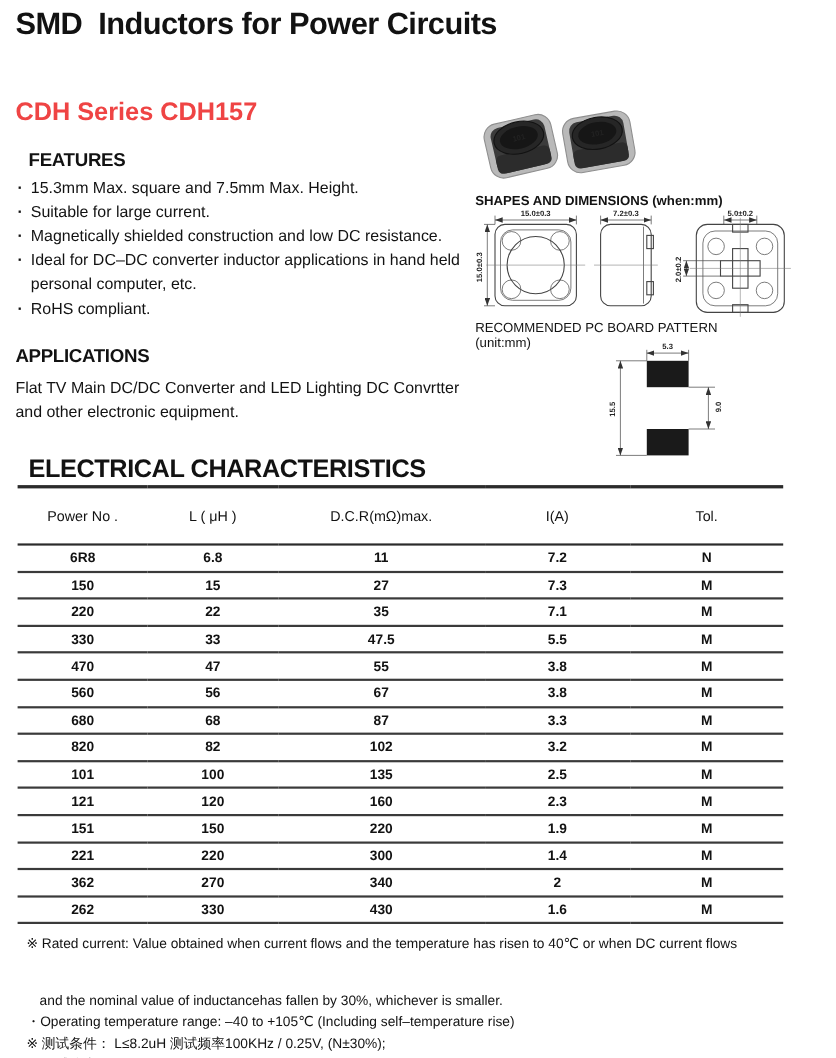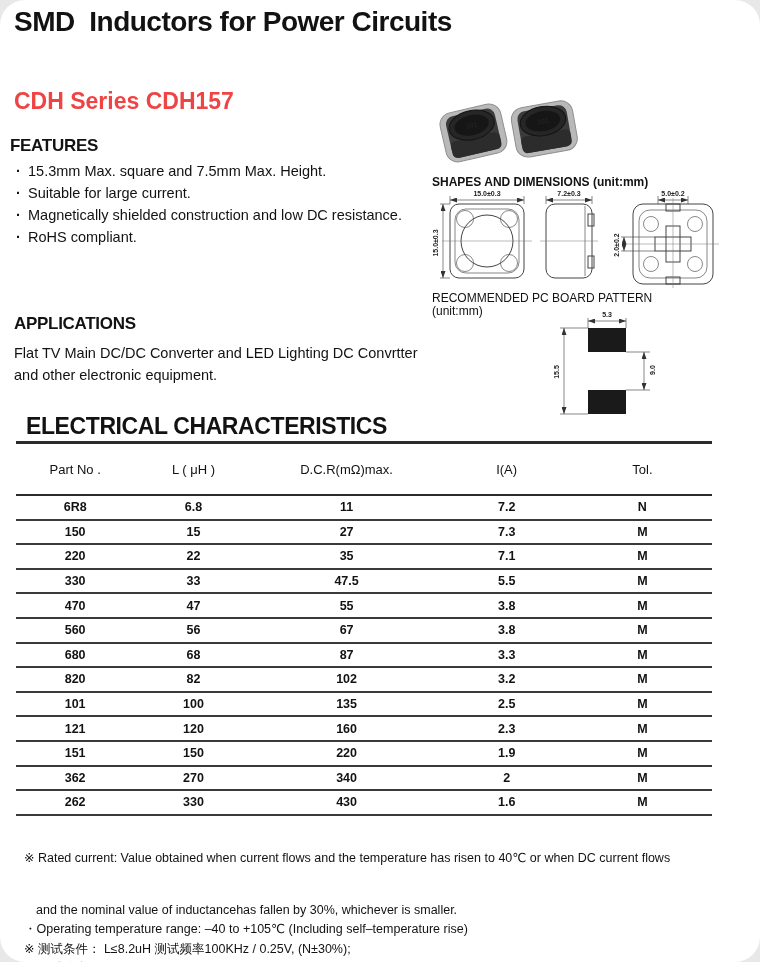--- a/index.html
+++ b/index.html
@@ -1,23 +1,23 @@
 <!DOCTYPE html>
 <html><head>
 <meta charset="utf-8">
 <style>
   html,body { margin:0; padding:0; background:#e8e8e8; }
   .page { position:relative; width:760px; height:962px; background:#ffffff;
-          font-family:"Liberation Sans","DejaVu Sans",sans-serif; color:#121212; overflow:hidden;border-radius:25px; }
+          font-family:"Liberation Sans","DejaVu Sans",sans-serif; color:#121212; overflow:hidden; }
 
   .title   { position:absolute; left:14px; top:6px;  font-size:28px; font-weight:bold;
              letter-spacing:-0.5px; white-space:pre; }
   .series  { position:absolute; left:14px; top:88px; font-size:23px; font-weight:bold; color:#ef4444; }
 
-  .features-h { position:absolute; left:10px; top:136px; font-size:17px; font-weight:bold; letter-spacing:-0.3px; }
+  .features-h { position:absolute; left:26px; top:136px; font-size:17px; font-weight:bold; letter-spacing:-0.3px; }
   .features-list { position:absolute; left:14px; top:160px; width:414px; font-size:14.5px; line-height:22px; }
   .feat { position:relative; padding-left:14px; }
   .feat::before { content:"·"; position:absolute; left:2px; font-weight:bold; }
 
   .apps-h    { position:absolute; left:14px; top:314px; font-size:17px; font-weight:bold; letter-spacing:-0.3px; }
   .apps-text { position:absolute; left:14px; top:342px; width:424px; font-size:14.5px; line-height:22px; }
 
   .photo     { position:absolute; left:438px; top:92px; }
   .shapes-h  { position:absolute; left:432px; top:175px; font-size:12px; font-weight:bold; }
   .drawings  { position:absolute; left:428px; top:188px; }
@@ -49,20 +49,21 @@
 <div class="page">
 
   <div class="title">SMD  Inductors for Power Circuits</div>
   <div class="series">CDH Series CDH157</div>
 
   <div class="features-h">FEATURES</div>
   <div class="features-list">
     <div class="feat">15.3mm Max. square and 7.5mm Max. Height.</div>
     <div class="feat">Suitable for large current.</div>
     <div class="feat">Magnetically shielded construction and low DC resistance.</div>
+    <div class="feat">Ideal for DC–DC converter inductor applications in hand held personal computer, etc.</div>
     <div class="feat">RoHS compliant.</div>
   </div>
 
   <div class="apps-h">APPLICATIONS</div>
   <div class="apps-text">Flat TV Main DC/DC Converter and LED Lighting DC Convrtter and other electronic equipment.</div>
 
   <svg class="photo" width="142" height="74" viewBox="0 0 142 74">
     <g transform="translate(3,7) rotate(-13 32 32)">
       <rect x="1" y="9" width="62" height="50" rx="12" fill="#b9b9b9" stroke="#8f8f8f" stroke-width="1"></rect>
       <rect x="7" y="13" width="50" height="42" rx="8" fill="#3b3b3b"></rect>
@@ -74,21 +75,21 @@
     <g transform="translate(74,3) rotate(-10 32 32)">
       <rect x="1" y="9" width="62" height="50" rx="12" fill="#b9b9b9" stroke="#8f8f8f" stroke-width="1"></rect>
       <rect x="7" y="13" width="50" height="42" rx="8" fill="#3b3b3b"></rect>
       <rect x="7" y="38" width="50" height="17" rx="5" fill="#2c2c2c"></rect>
       <ellipse cx="32" cy="26" rx="23" ry="14.5" fill="#262626" stroke="#121212"></ellipse>
       <ellipse cx="32" cy="26" rx="17.5" ry="10" fill="#161616"></ellipse>
       <text x="32" y="28.5" text-anchor="middle" fill="#c8c8c8" font-size="7">101</text>
     </g>
   </svg>
 
-  <div class="shapes-h">SHAPES AND DIMENSIONS (unit:mm)</div>
+  <div class="shapes-h">SHAPES AND DIMENSIONS (when:mm)</div>
 
   <svg class="drawings" width="320" height="104" viewBox="0 0 320 104">
     <defs>
       <marker id="m1" markerWidth="7" markerHeight="5" refX="7" refY="2.5" orient="auto-start-reverse" markerUnits="userSpaceOnUse">
         <path d="M0,0 L7,2.5 L0,5 z" fill="#333"></path>
       </marker>
     </defs>
 
     <g>
       <line class="thin" x1="22" y1="16" x2="22" y2="8"></line>
@@ -178,21 +179,21 @@
     <table>
       <colgroup>
           <col style="width:17%">
           <col style="width:17%">
           <col style="width:27%">
           <col style="width:19%">
           <col style="width:20%">
         </colgroup>
       <thead>
         <tr>
-          <th>Part No .</th>
+          <th>Power No .</th>
           <th>L ( μH )</th>
           <th>D.C.R(mΩ)max.</th>
           <th>I(A)</th>
           <th>Tol.</th>
         </tr>
       </thead>
       <tbody>
         <tr>
             <td>6R8</td>
             <td>6.8</td>
@@ -264,20 +265,27 @@
             <td>M</td>
           </tr>
         <tr>
             <td>151</td>
             <td>150</td>
             <td>220</td>
             <td>1.9</td>
             <td>M</td>
           </tr>
         <tr>
+            <td>221</td>
+            <td>220</td>
+            <td>300</td>
+            <td>1.4</td>
+            <td>M</td>
+          </tr>
+        <tr>
             <td>362</td>
             <td>270</td>
             <td>340</td>
             <td>2</td>
             <td>M</td>
           </tr>
         <tr>
             <td>262</td>
             <td>330</td>
             <td>430</td>

